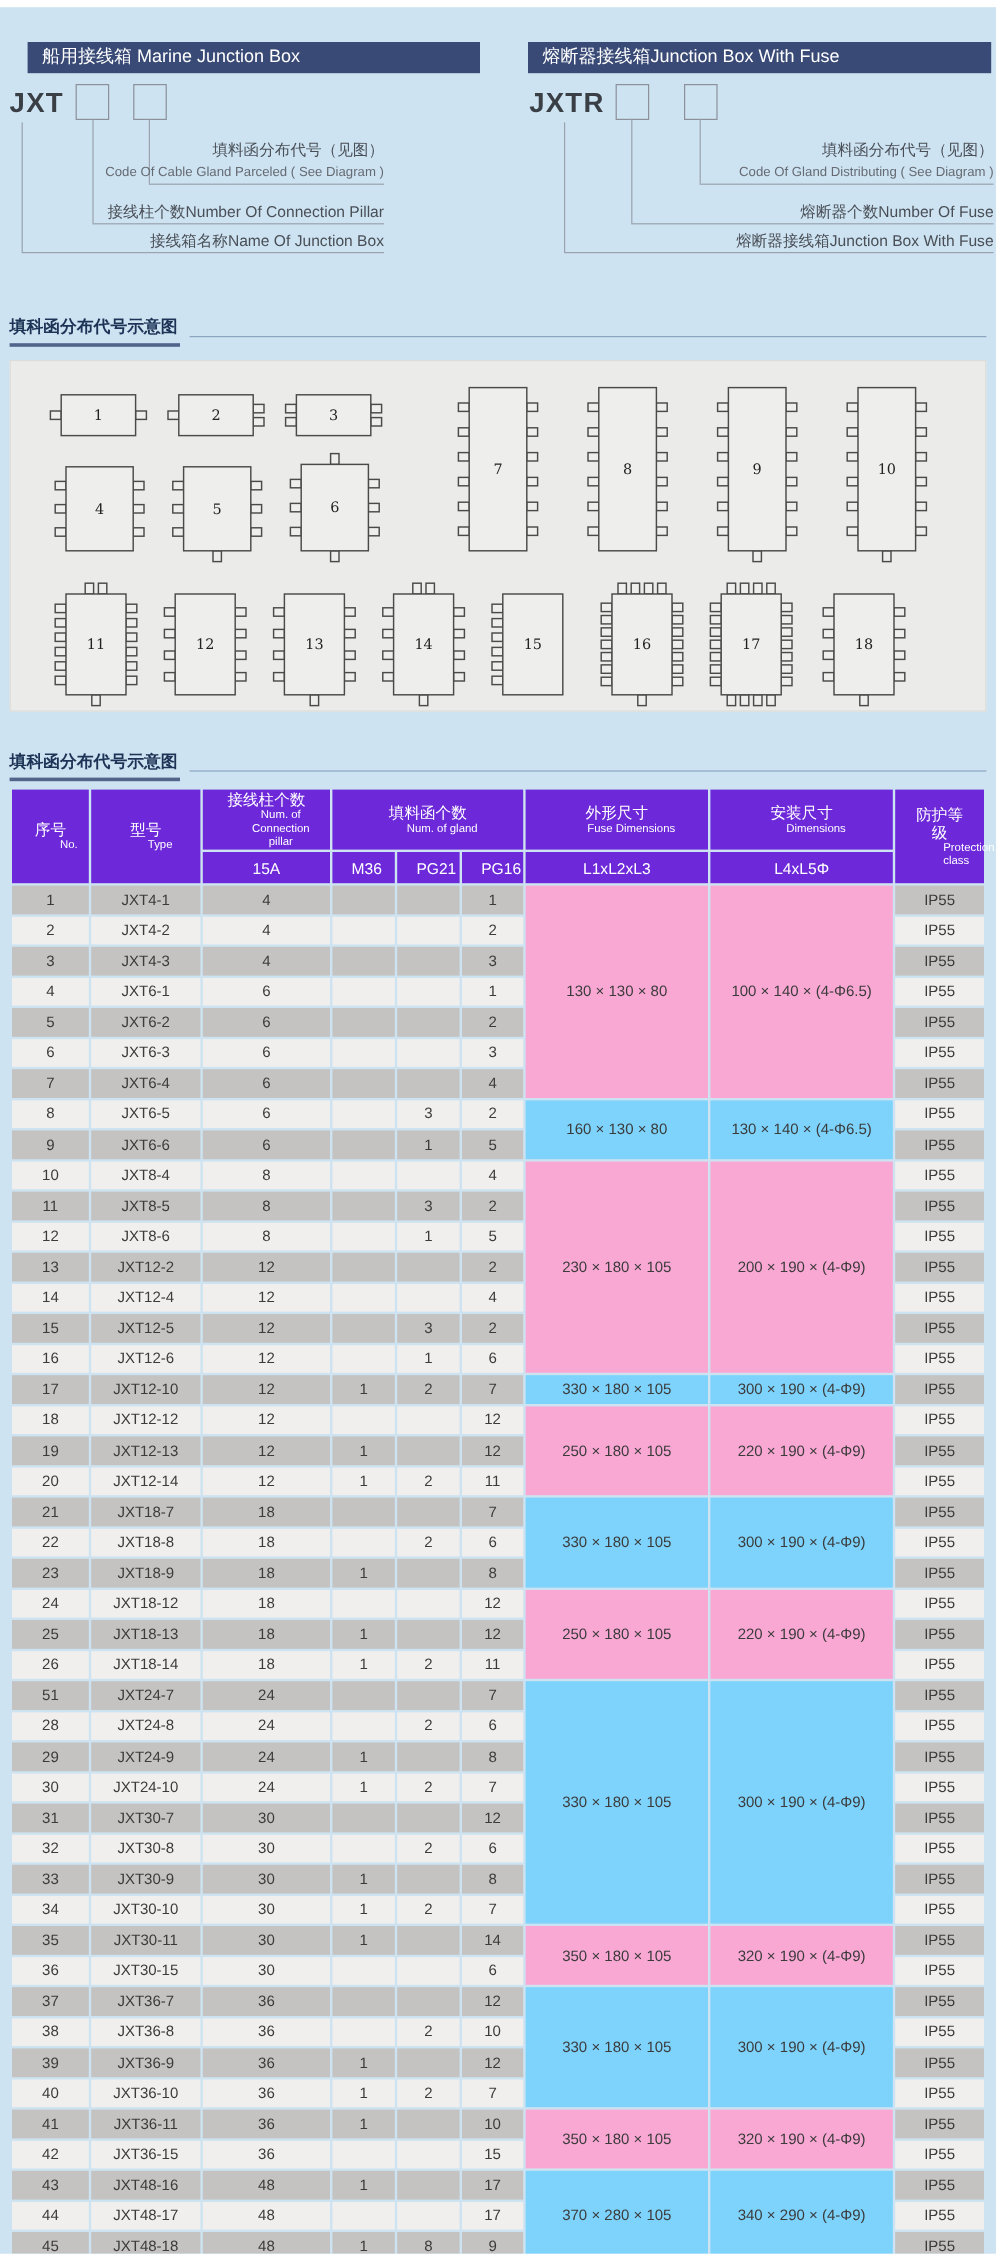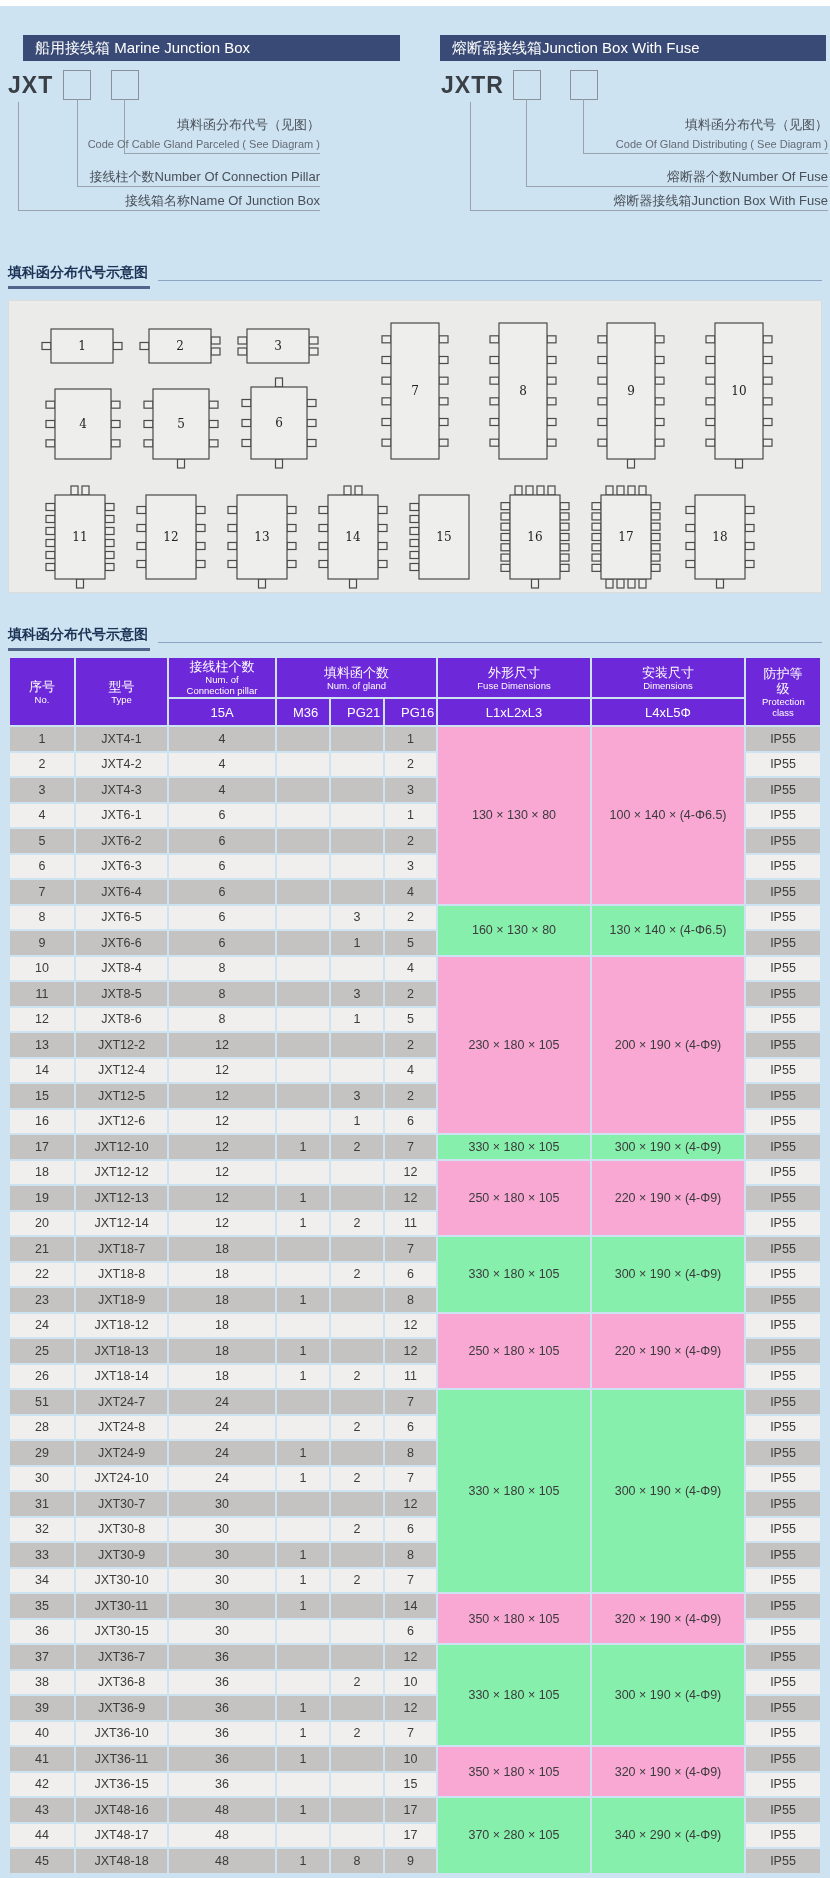--- a/index.html
+++ b/index.html
@@ -24,27 +24,27 @@
   .lbl-en{position:absolute;font-size:11px;color:#666b73;white-space:nowrap;text-align:center;}
 
   
   .panel{position:absolute;left:8px;top:300px;width:814px;height:293px;background:#ebebe9;border:1px solid #dcdcda;box-sizing:border-box;}
 
   
   .tablewrap{position:absolute;left:8px;top:656px;width:814px;}
   table{border-collapse:separate;border-spacing:2px;width:814px;table-layout:fixed;}
   th{background:#6d28d9;color:#ffffff;font-weight:normal;padding:1px 16px;vertical-align:middle;}
   .h-cn{font-size:13px;line-height:15px;}
-  .h-en{font-size:9.5px;line-height:11px;}
+  .h-en{font-size:9.5px;line-height:11px;margin-left:24px;}
   .h-sub{font-size:13px;height:24px;}
   tbody td{text-align:center;font-size:12.5px;color:#3b3b3b;height:23.5px;padding:0;vertical-align:middle;}
   td.dark{background:#c4c3c1;}
   td.light{background:#f0efed;}
   td.g-dark{background:#f9a8d4;}
-  td.g-light{background:#86efac;}
+  td.g-light{background:#7dd3fc;}
 </style>
 </head>
 <body>
 
 <div class="page">
   <div class="topstrip"></div>
 
 
   <div class="banner" style="left:23px;top:35px;width:377px;">船用接线箱 Marine Junction Box</div>
   <div class="banner" style="left:440px;top:35px;width:386px;">熔断器接线箱Junction Box With Fuse</div>

